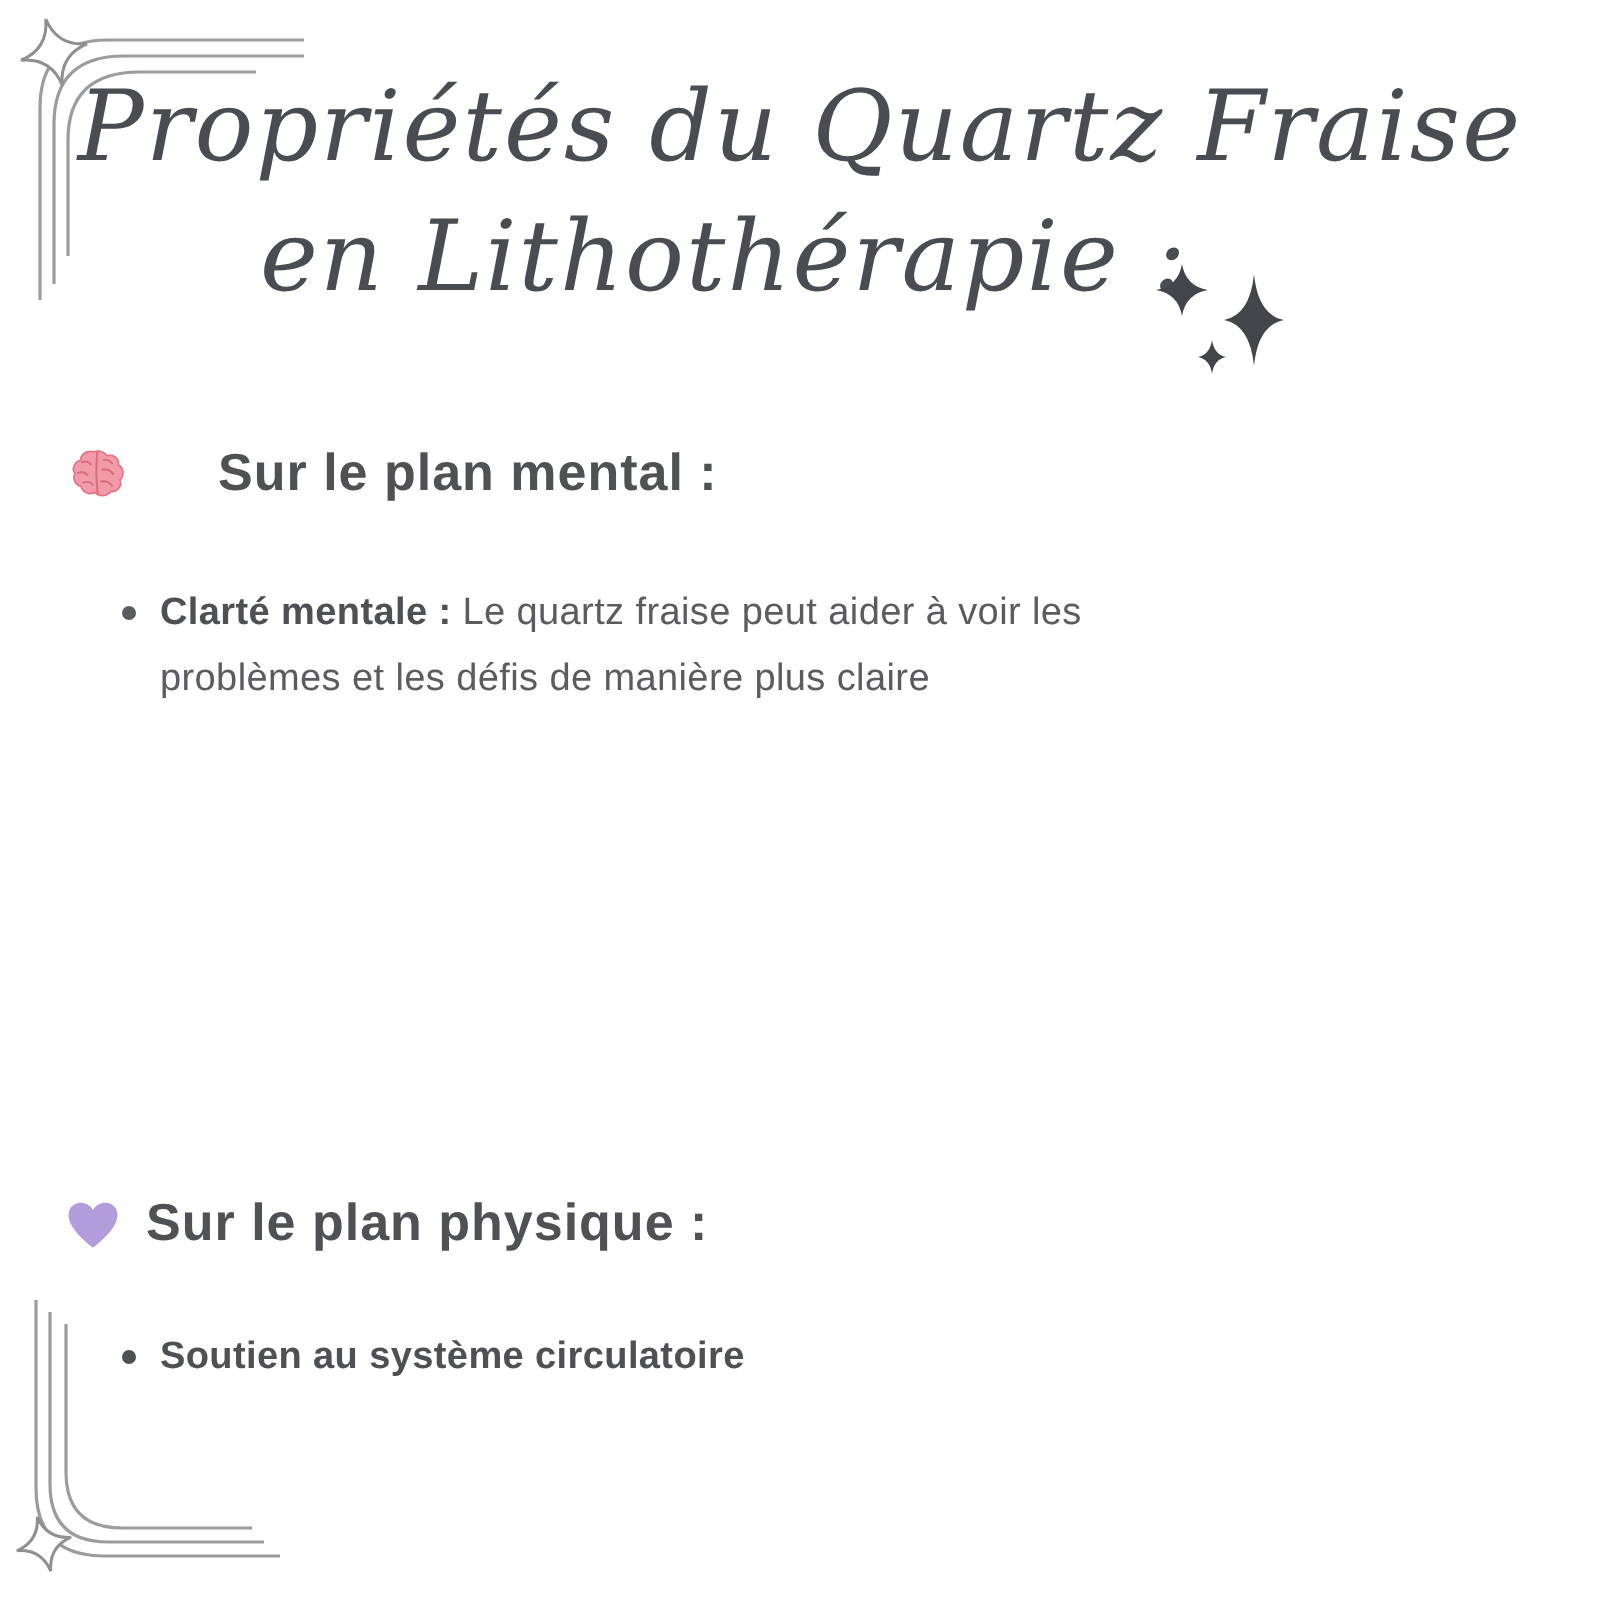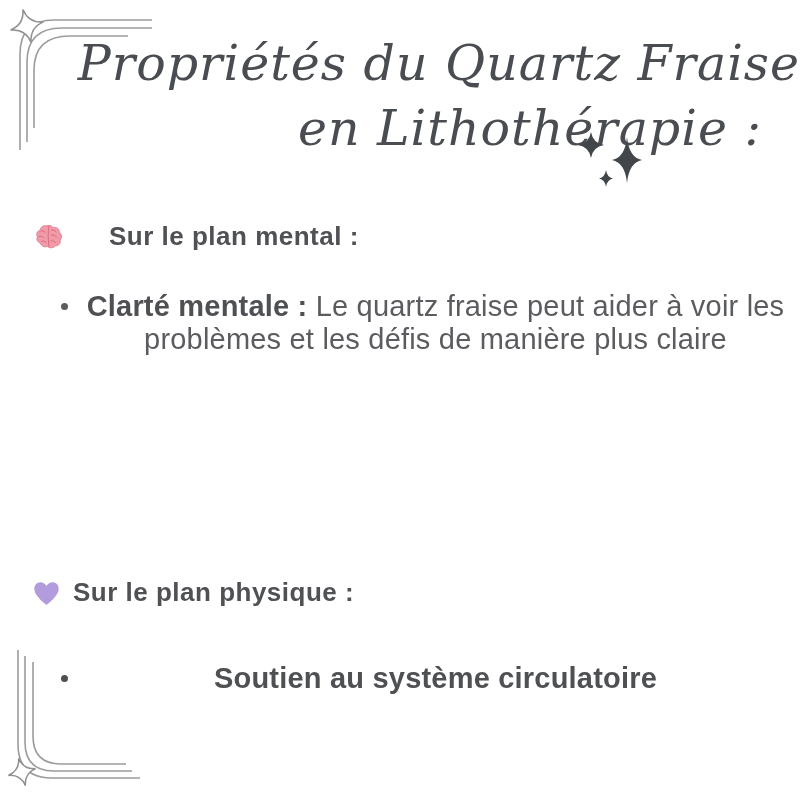--- a/index.html
+++ b/index.html
@@ -11,54 +11,53 @@
     overflow:hidden;
   }
 
   
   .corner-top    { position:absolute; top:0;  left:0; }
   .corner-bottom { position:absolute; top:646px; left:0; }
 
   
   .title-wrap {
     position:absolute; top:30px; left:0; width:800px;
-    text-align:right;
+    text-align:center;
     font-family:"DejaVu Serif", serif;
     font-style:italic;
     color:#494c50;
     letter-spacing:1px;
   }
   .title-line1 { font-size:49px; line-height:68px; }
   .title-line2 { font-size:49px; line-height:62px; transform:translateX(-38px); }
 
   .sparkles { position:absolute; left:570px; top:126px; }
 
   
   .section-heading {
     position:absolute;
     display:flex; align-items:center; gap:11px;
     font-weight:bold; font-size:26px; color:#4f5154;
     letter-spacing:0.5px;
   }
   .heading-mental   { top:221px; left:33px;gap:46px; }
-  .heading-physique { top:577px; left:31px; }
+  .heading-physique { top:596px; left:31px; }
   .section-heading .icon { display:flex; align-items:center; }
 
   
   .bullet-list { position:absolute; list-style:none; width:745px; }
   .list-mental   { top:290px; left:46px; }
   .list-physique { top:662px; left:46px; }
   .bullet-list li {
     position:relative;
     padding-left:34px;
-    font-size:29px; line-height:33px;
+    font-size:19px; line-height:33px;
     color:#5b5c5f;
     white-space:pre-wrap;
     letter-spacing:0.2px;
-    text-align:center;
   }
   .bullet-list li::before {
     content:"";
     position:absolute; left:15px; top:13px;
     width:7px; height:7px; border-radius:50%;
     background:#5b5c5f;
   }
   .bold-lead { font-weight:bold; color:#4e5053; }
   .list-physique li { font-weight:bold; color:#4e5053; }
   .list-physique li::before { background:#4e5053; }

